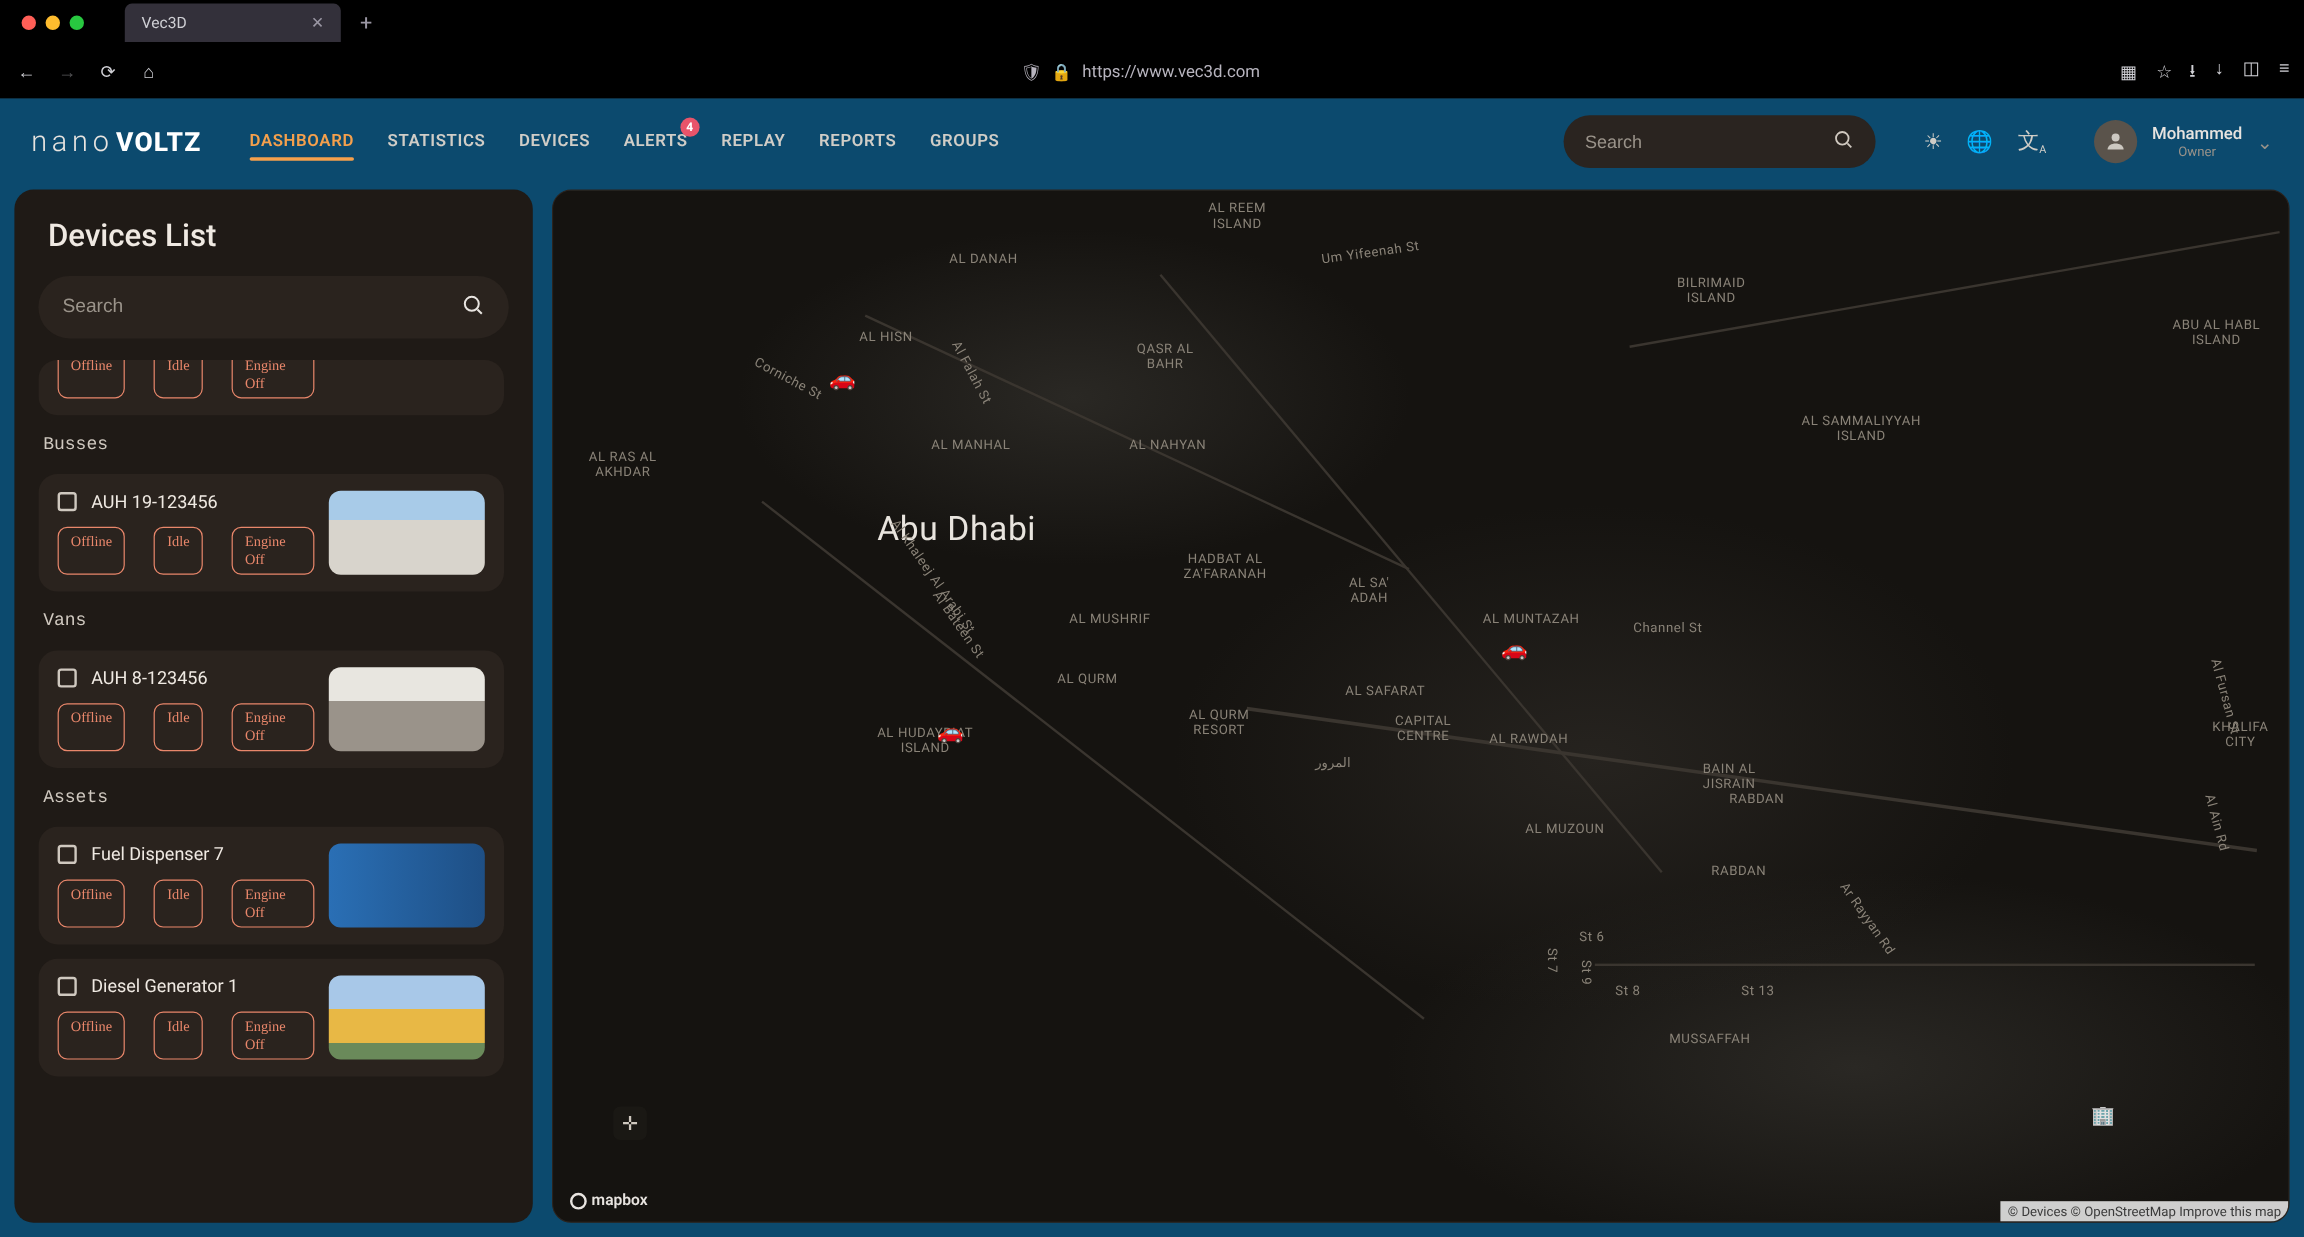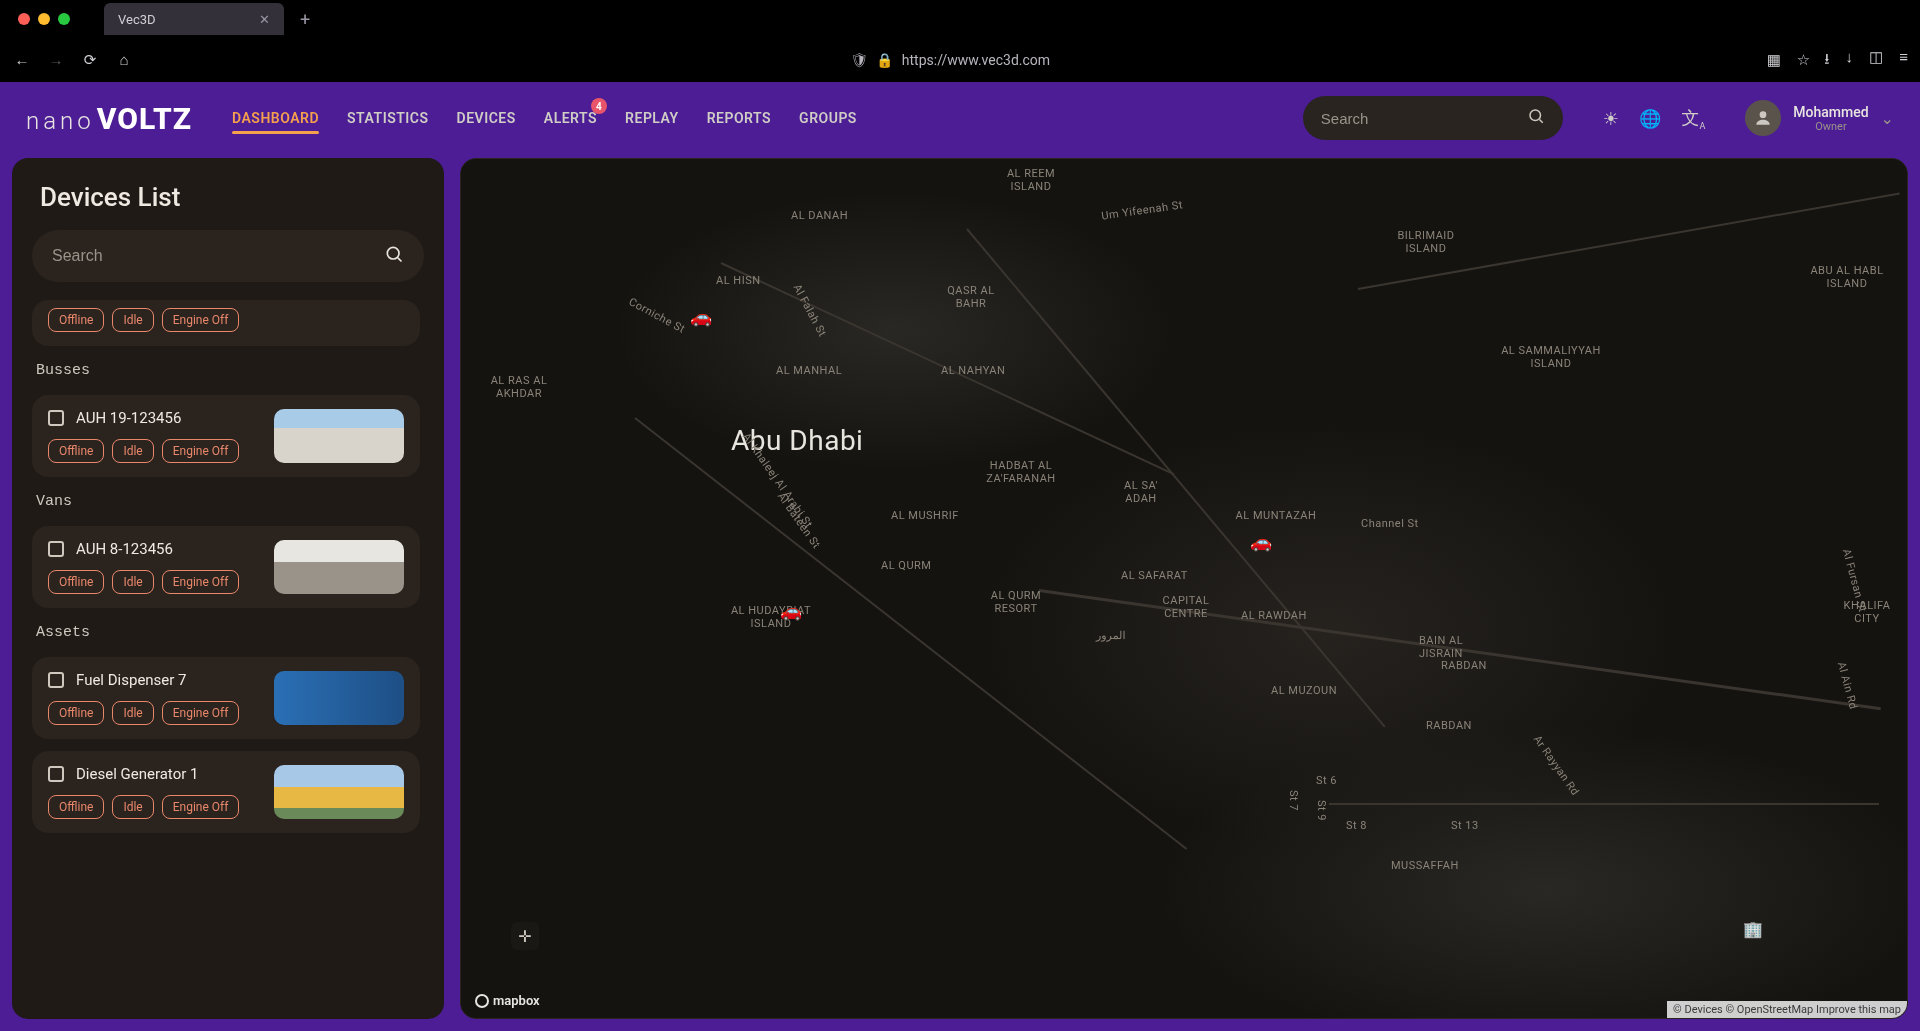--- a/index.html
+++ b/index.html
@@ -30,28 +30,28 @@
 .tab .close { margin-left: auto; color: #9a96a3; cursor: pointer; }
 .new-tab { color: #9a96a3; font-size: 18px; padding: 0 8px; cursor: pointer; }
 .addr-bar { height: 44px; display: flex; align-items: center; padding: 0 12px; gap: 14px; color: #cfcfd4; }
 .addr-bar .nav-btn { width: 20px; text-align: center; cursor: pointer; font-size: 15px; }
 .url-box { flex: 1; display: flex; align-items: center; justify-content: center; gap: 8px; font-size: 14px; color: #b8b5bf; }
 .url-box .url-inner { display: flex; align-items: center; gap: 8px; }
 .addr-icons { display: flex; gap: 16px; font-size: 15px; }
 .addr-right { display: flex; gap: 16px; font-size: 15px; margin-left: auto; }
 
 
-.app { height: calc(1031px - 82px); background: #4c1d95; display: flex; flex-direction: column; }
+.app { height: calc(1031px - 82px); background: #0c4a6e; display: flex; flex-direction: column; }
 .topnav {
   height: 72px; display: flex; align-items: center;
   padding: 0 26px; gap: 40px;
 }
 .logo { display: flex; align-items: baseline; gap: 2px; font-weight: 300; }
 .logo .nano { font-size: 24px; letter-spacing: 4px; color: #e8e4e0; }
-.logo .voltz { font-size: 30px; font-weight: 800; color: #fff; letter-spacing: 1px; }
+.logo .voltz { font-size: 22px; font-weight: 800; color: #fff; letter-spacing: 1px; }
 .navlinks { display: flex; gap: 28px; font-size: 14px; font-weight: 600; letter-spacing: 0.5px; }
 .navlink { color: #d0cdc7; cursor: pointer; position: relative; padding: 18px 0; }
 .navlink.active { color: #f5a04c; }
 .navlink.active::after {
   content: ''; position: absolute; bottom: 10px; left: 0; right: 0;
   height: 3px; background: #f5a04c; border-radius: 2px;
 }
 .navlink .badge {
   position: absolute; top: 6px; right: -10px;
   background: #e8546a; color: #fff; font-size: 10px; font-weight: 700;
@@ -105,21 +105,21 @@
   background: #2a231e; border-radius: 16px; padding: 14px 16px;
   display: flex; gap: 12px; align-items: stretch;
 }
 .device-card.partial { padding-top: 0; }
 .device-left { flex: 1; display: flex; flex-direction: column; gap: 12px; justify-content: center; }
 .device-title-row { display: flex; align-items: center; gap: 12px; }
 .chk {
   width: 16px; height: 16px; border: 2px solid #cfc8bf; border-radius: 3px;
 }
 .dname { font-size: 15px; color: #efe9e2; }
-.tags { display: flex; gap: 8px; }
+.tags { display: flex; gap: 24px; font-family: Liberation Serif, serif; }
 .tag {
   font-size: 12px; padding: 4px 10px; border: 1px solid #e9876b;
   color: #e9876b; border-radius: 8px;
 }
 .thumb {
   width: 130px; border-radius: 10px; background: #3a332c;
   display: flex; align-items: center; justify-content: center;
   color: #7a736a; font-size: 11px; overflow: hidden;
 }
 .thumb.car { background: linear-gradient(#c8c4bd 50%, #6a645c 50%); }

